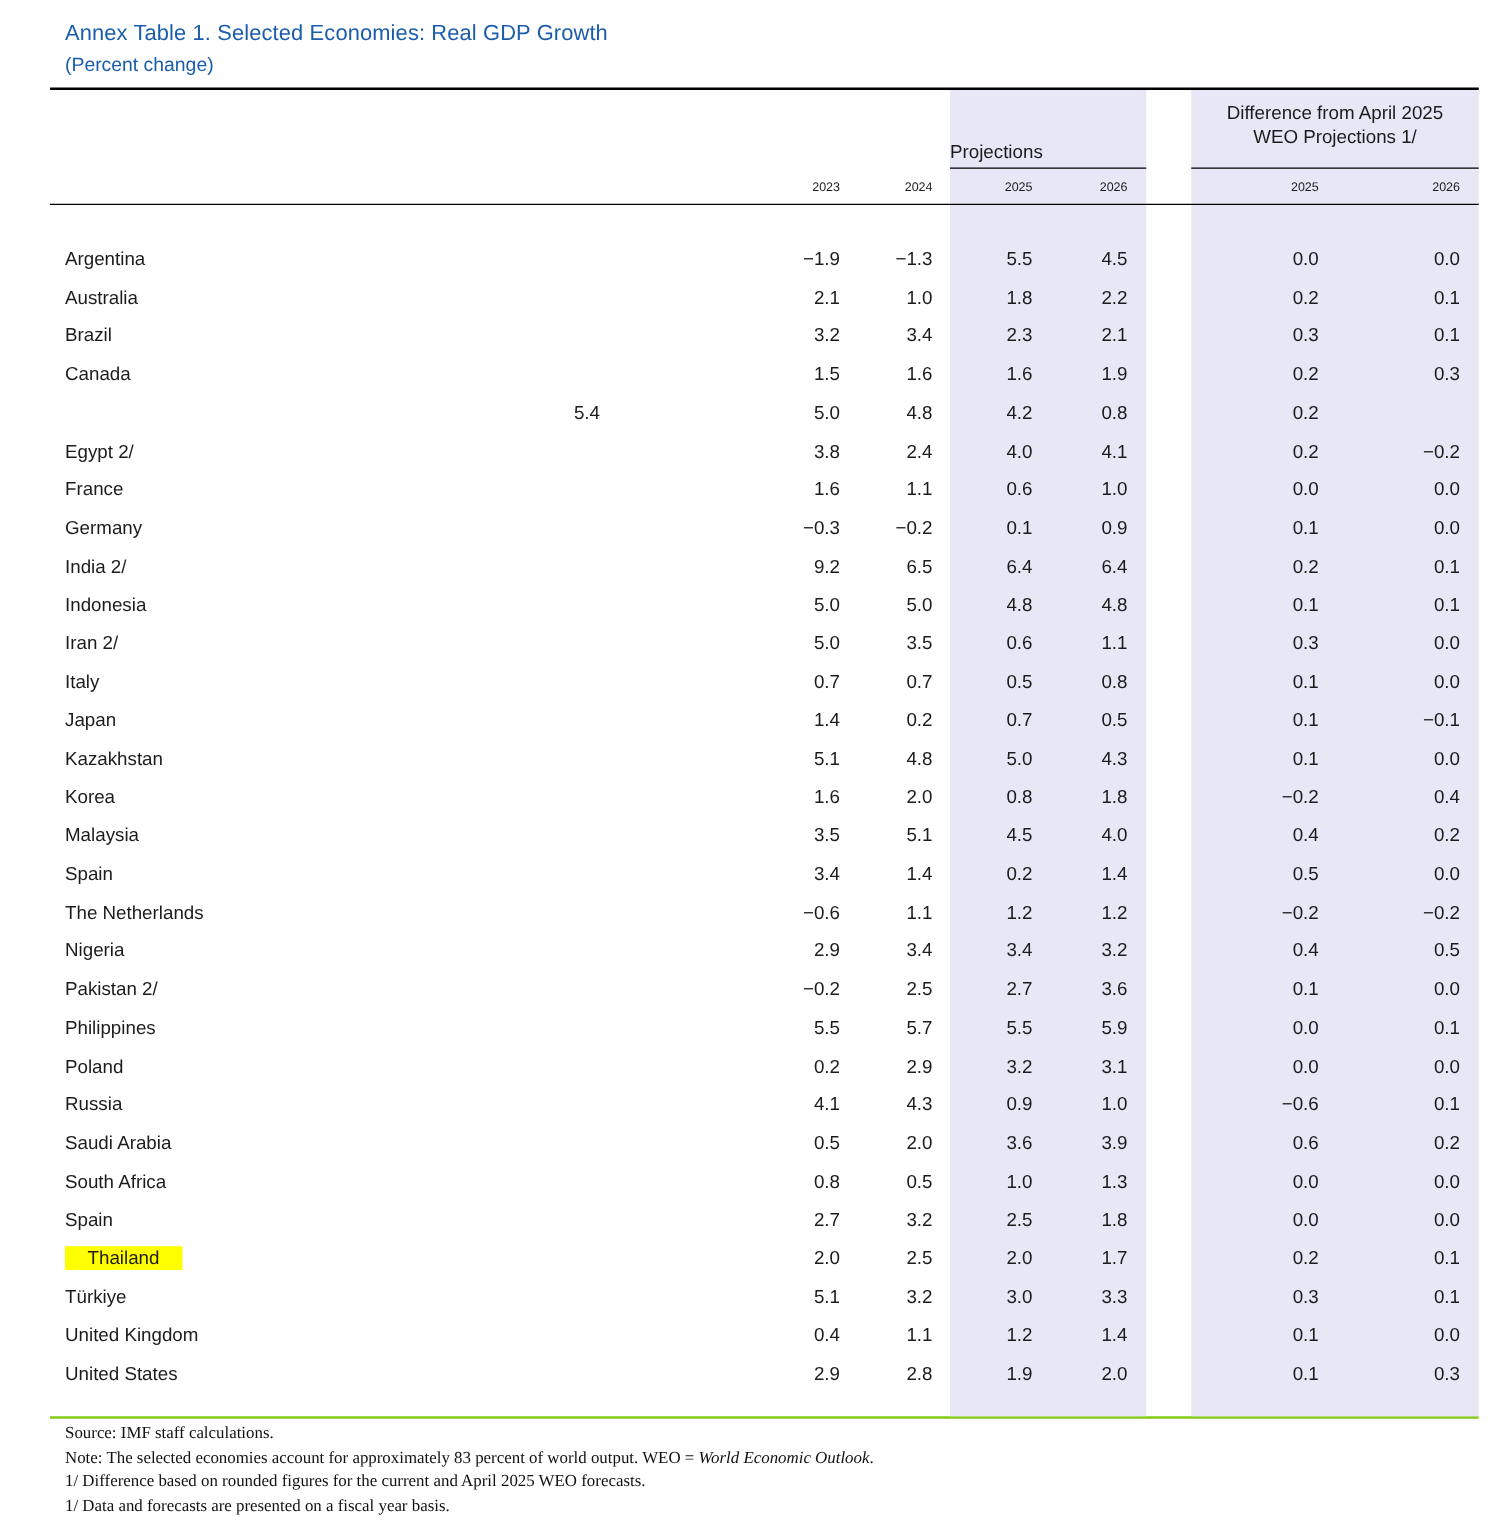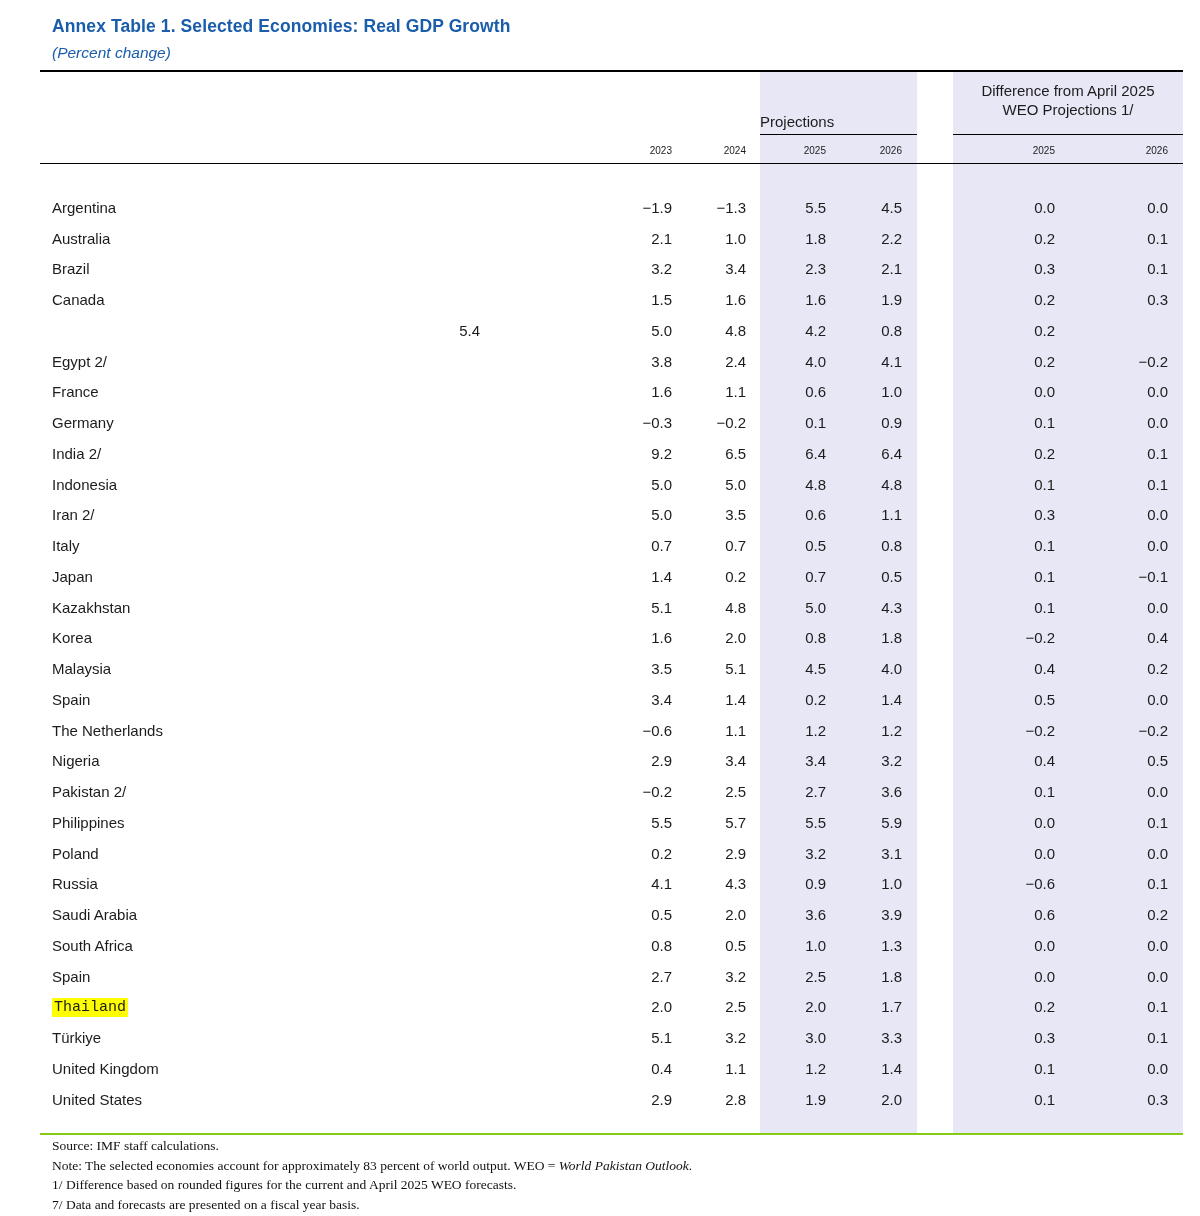--- a/index.html
+++ b/index.html
@@ -2,26 +2,26 @@
 <html><head>
 <meta charset="utf-8">
 <style>
   html,body { margin:0; padding:0; background:#ffffff; }
   .page {
     position:relative; width:1200px; height:1216px; background:#fff;
     font-family:"Liberation Sans", sans-serif; color:#1c1c1c; overflow:hidden;
   }
   .title {
     position:absolute; left:52px; top:16px;
-    font-size:17.5px; font-weight:bold; color:var(--title-blue,#1a5dab);
+    font-size:17.5px; font-weight:normal; color:var(--title-blue,#1a5dab);
     letter-spacing:0.1px;
   }
   .subtitle {
     position:absolute; left:52px; top:44px;
-    font-size:15.5px; font-style:italic; color:var(--title-blue,#1a5dab);
+    font-size:15.5px; color:var(--title-blue,#1a5dab);
   }
   .table {
     position:absolute; left:40px; top:70px; width:1143px; height:1061px;
     border-top:2px solid #000; border-bottom:2px solid #84cc16;
   }
   .band { position:absolute; top:0; bottom:0; background:var(--band,#e7e7f6); }
   .band1 { left:720px; width:157px; }
   .band2 { left:913px; width:230px; }
 
   .proj-label {
@@ -40,21 +40,21 @@
     grid-template-columns:440px 192px 74px 80px 76px 153px 113px 15px;
     align-items:center;
   }
   .year-row { position:absolute; top:68px; left:0; width:1143px; height:20px; font-size:10px; }
   .rule-years { position:absolute; top:91px; left:0; width:1143px; border-top:1.5px solid #000; }
 
   .rows { position:absolute; top:120px; left:0; width:1143px; }
   .row { height:30.75px; font-size:15px; }
   .cell-country { padding-left:12px; text-align:left; white-space:nowrap; }
   .num { text-align:right; white-space:nowrap; }
-  .hl { background:var(--hl,#ffff00); padding:1px 2px;font-family:Liberation Mono, monospace; }
+  .hl { background:var(--hl,#ffff00); padding:1px 18px; }
 
   .footnotes {
     position:absolute; left:52px; top:1136px;
     font-size:13.5px; line-height:19.5px; color:#111; white-space:nowrap;font-family:Liberation Serif, serif;
   }
   .footnotes i { font-style:italic; }
 </style>
 </head>
 <body>
 
@@ -385,18 +385,18 @@
           <div class="num">2.0</div>
           <div class="num">0.1</div>
           <div class="num">0.3</div>
           <div></div>
         </div>
       </div>
   </div>
 
   <div class="footnotes">
     <div>Source: IMF staff calculations.</div>
-    <div><span>Note: The selected economies account for approximately 83 percent of world output. WEO = </span><i>World Pakistan Outlook</i><span>.</span></div>
+    <div><span>Note: The selected economies account for approximately 83 percent of world output. WEO = </span><i>World Economic Outlook</i><span>.</span></div>
     <div>1/ Difference based on rounded figures for the current and April 2025 WEO forecasts.</div>
-    <div>7/ Data and forecasts are presented on a fiscal year basis.</div>
+    <div>1/ Data and forecasts are presented on a fiscal year basis.</div>
   </div>
 
 </div>
 
 </body></html>

